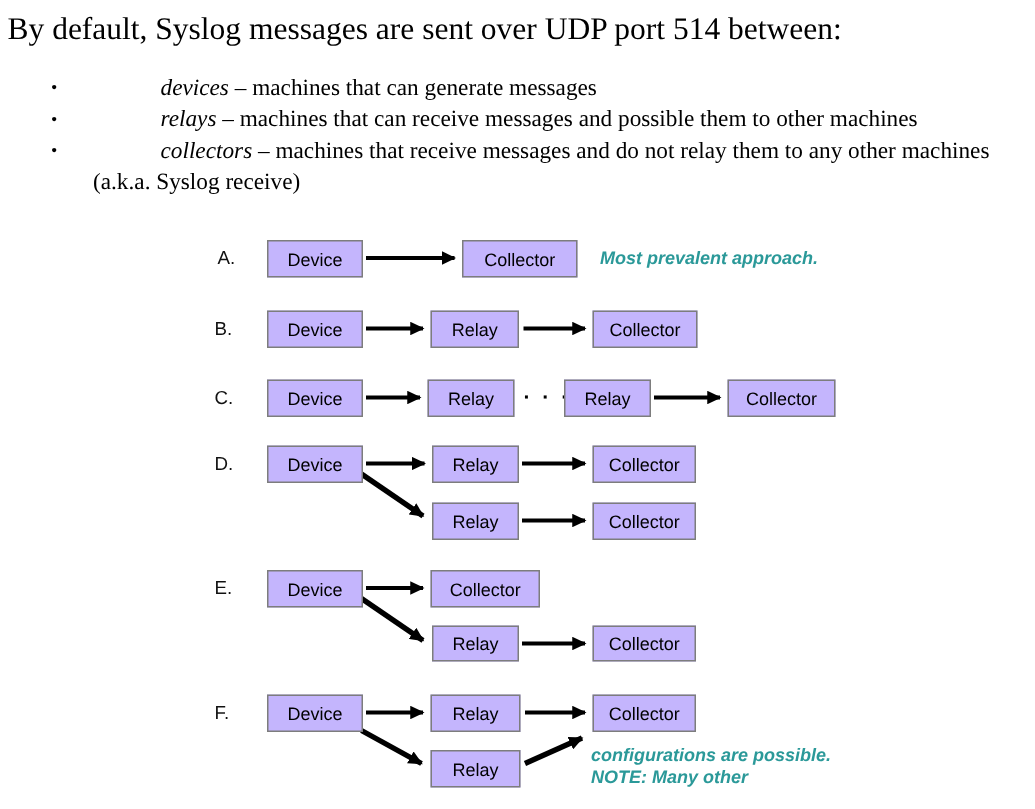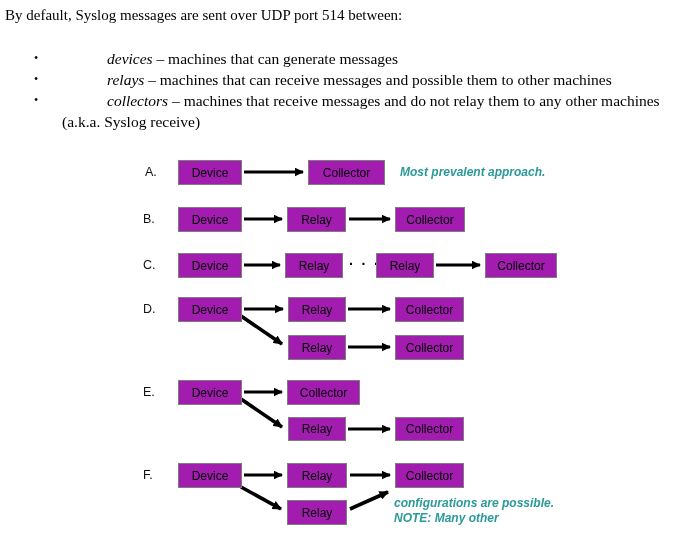--- a/index.html
+++ b/index.html
@@ -7,35 +7,35 @@
     width:690px; height:539px;
     background:#ffffff;
     position:relative;
     font-family:"Liberation Serif", serif;
     color:#000;
     overflow:hidden;
   }
   
   .heading {
     position:absolute; left:5px; top:7px;
-    font-size:15px; white-space:nowrap;
+    font-size:21px; white-space:nowrap;
   }
   .bullets { position:absolute; left:34px; top:48px; width:650px; }
   .bullet-item { display:flex; font-size:15.5px; line-height:21px; }
   .bdot { width:28px; flex:0 0 28px; font-size:12px; }
   .btext i { font-style:italic;margin-left:45px; }
   
   #diagram {
     position:absolute; inset:0;
     font-family:"Liberation Sans", sans-serif;
   }
   .node {
     position:absolute; box-sizing:border-box;
     border:1px solid var(--boxborder, #7d7d7d);
-    background:#a21caf;
+    background:#c4b5fd;
     display:flex; align-items:center; justify-content:center;
     font-size:12px; color:#000;
   }
   .rowlabel {
     position:absolute; font-size:12.5px; color:#111;
   }
   .annot {
     position:absolute; font-size:12px; font-style:italic;
     color:var(--teal, #2b9999); line-height:15px; white-space:nowrap;font-weight:bold;
   }

